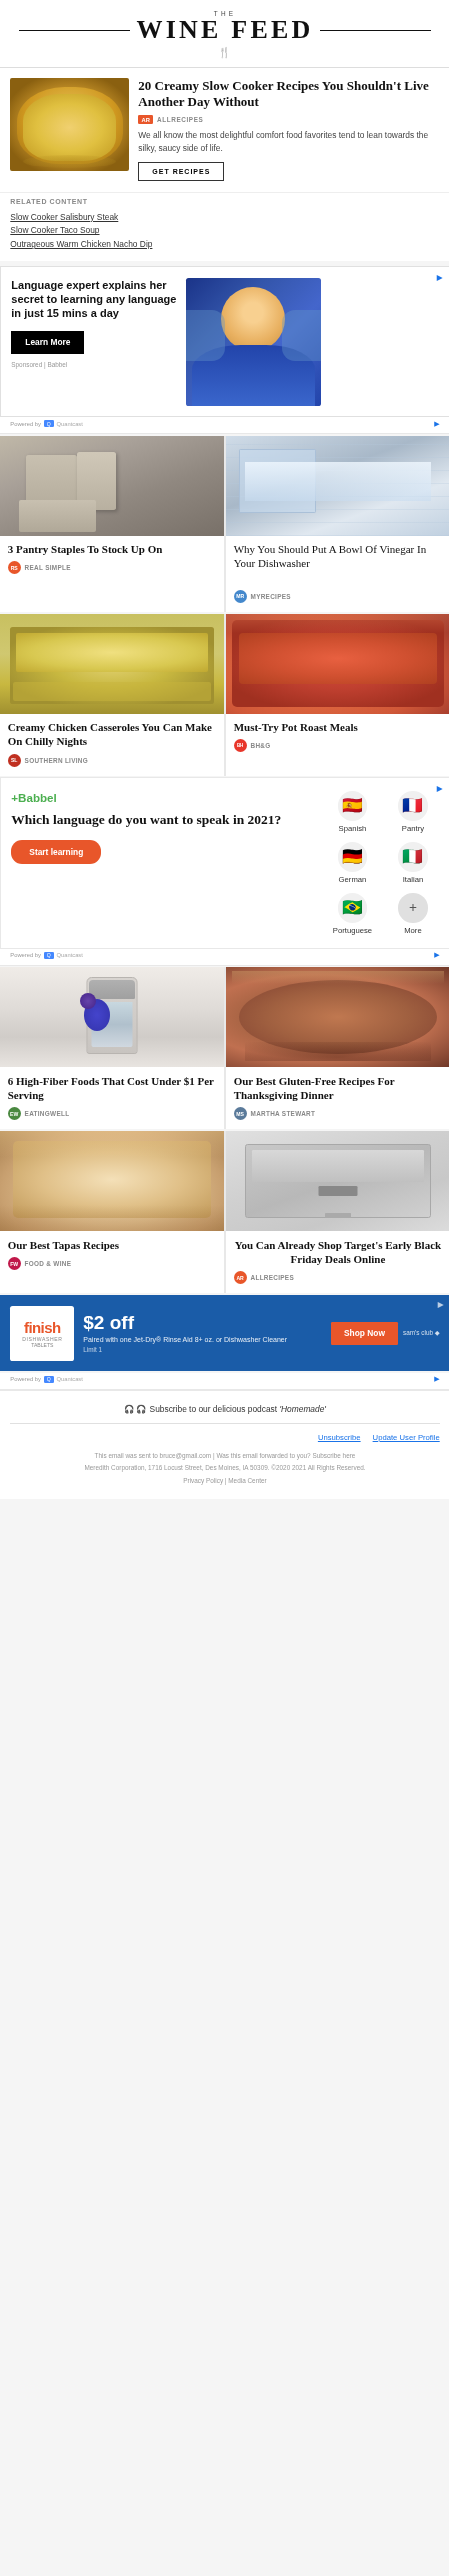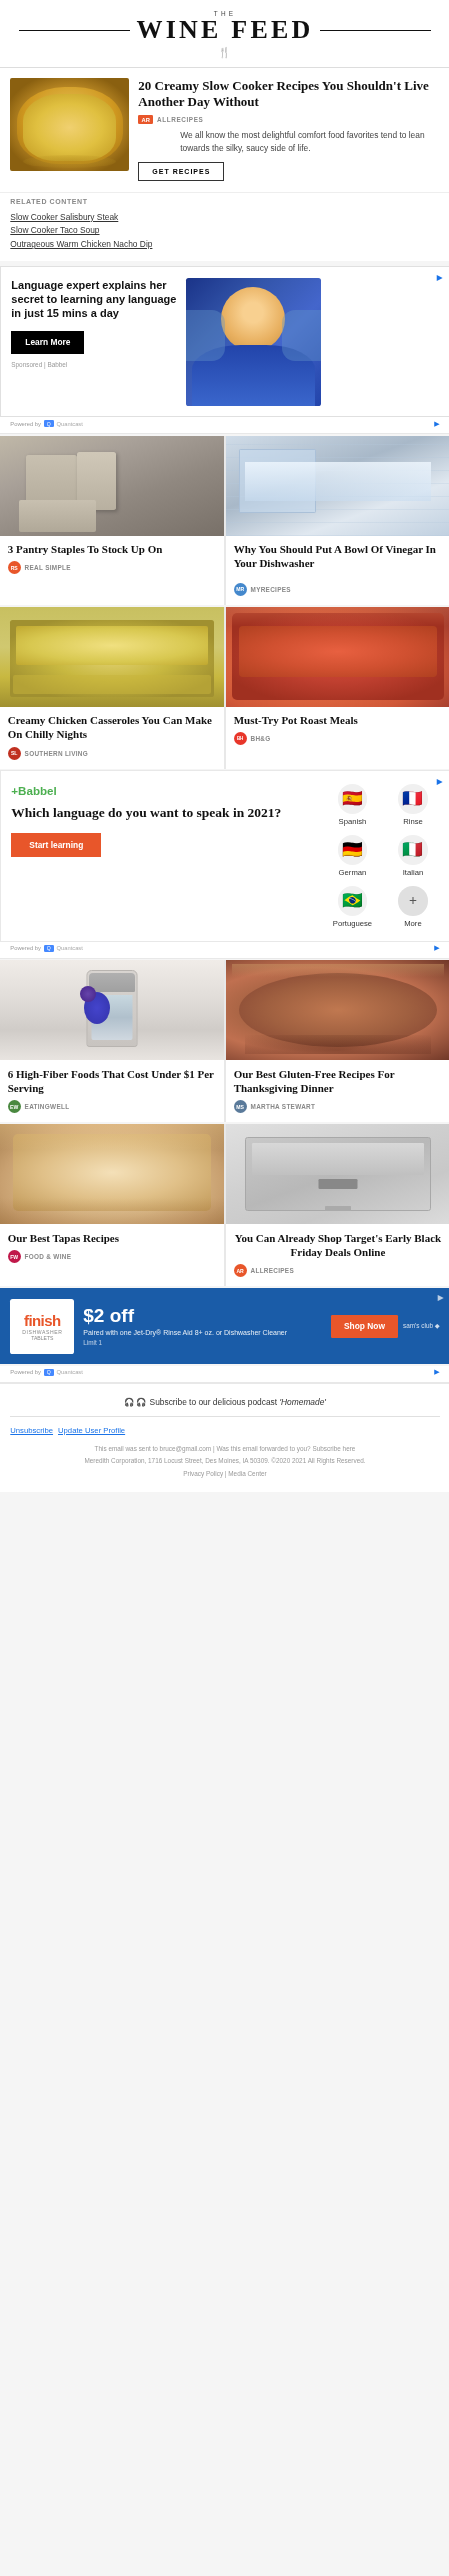--- a/index.html
+++ b/index.html
@@ -60,21 +60,21 @@
       </div>
       <div style="position:absolute; bottom:3.2px; left:13px; right:13px; height:13px; background:radial-gradient(ellipse at 50% 50%, rgba(180,140,30,0.6) 0%, transparent 100%); border-radius:50%;"></div>
     </div>
   </div>
   <div style="flex:1;">
     <h2 style="font-size:13px; font-weight:bold; line-height:1.25; color:#111; margin-bottom:5.1px; font-family:Georgia,serif;">20 Creamy Slow Cooker Recipes You Shouldn't Live Another Day Without</h2>
     <div style="display:flex; align-items:center; gap:3.9px; margin-bottom:5.1px;">
       <div style="background:#e8562a; color:#fff; font-size:5.8px; font-weight:bold; font-family:Arial,sans-serif; padding:1.3px 3.2px; border-radius:1.3px;">AR</div>
       <span style="font-size:6.4px; font-family:Arial,sans-serif; color:#888; letter-spacing:0.6px; text-transform:uppercase; font-weight:bold;">ALLRECIPES</span>
     </div>
-    <p style="font-size:8.4px; color:#444; line-height:1.5; font-family:Arial,sans-serif; margin-bottom:7.7px;margin-left:42px;">We all know the most delightful comfort food favorites tend to lean towards the silky, saucy side of life.</p>
+    <p style="font-size:8.4px; color:#444; line-height:1.5; font-family:Arial,sans-serif; margin-bottom:7.7px;">We all know the most delightful comfort food favorites tend to lean towards the silky, saucy side of life.</p>
     <button style="background:#fff; border:1.3px solid #333; padding:5.1px 13px; font-size:7px; font-weight:bold; font-family:Arial,sans-serif; letter-spacing:1px; cursor:pointer; text-transform:uppercase;">GET RECIPES</button>
   </div>
 </section>
 
 <section style="background:#fff; padding:5.1px 10.3px 10.3px; border-top:0.6px solid #eee;">
   <div style="font-size:7px; font-weight:bold; font-family:Arial,sans-serif; color:#888; letter-spacing:0.6px; text-transform:uppercase; margin-bottom:5.1px;">Related Content</div>
   <a style="display:block; font-size:8.4px; color:#333; font-family:Arial,sans-serif; padding:1.9px 0; text-decoration:underline; cursor:pointer;">Slow Cooker Salisbury Steak</a>
   <a style="display:block; font-size:8.4px; color:#333; font-family:Arial,sans-serif; padding:1.9px 0; text-decoration:underline; cursor:pointer;">Slow Cooker Taco Soup</a>
   <a style="display:block; font-size:8.4px; color:#333; font-family:Arial,sans-serif; padding:1.9px 0; text-decoration:underline; cursor:pointer;">Outrageous Warm Chicken Nacho Dip</a>
 </section>
@@ -121,21 +121,21 @@
 
   <div style="background:#fff; overflow:hidden; cursor:pointer;">
     <div style="height:100px; overflow:hidden;">
       <div style="width:100%; height:100px; position:relative; background:linear-gradient(160deg, #d0dce8 0%, #a8b8c8 40%, #e0e8f0 70%, #c0d0e0 100%);">
         <div style="position:absolute; top:0; left:0; right:0; bottom:0; background:repeating-linear-gradient(0deg, rgba(180,200,220,0.3) 0px, rgba(180,200,220,0.3) 1.3px, transparent 1.3px, transparent 13px);"></div>
         <div style="position:absolute; top:13px; left:13px; width:77px; height:64px; background:rgba(200,220,240,0.6); border:1.3px solid #aac0d8; border-radius:1.3px;"></div>
         <div style="position:absolute; top:26px; left:19px; right:19px; height:39px; background:linear-gradient(180deg, rgba(240,248,255,0.8), rgba(200,220,240,0.6));"></div>
       </div>
     </div>
     <div style="padding:6.4px 7.7px 9px;">
-      <h3 style="font-size:11px; font-weight:bold; line-height:1.3; color:#111; font-family:Georgia,serif; margin-bottom:12px;">Why You Should Put A Bowl Of Vinegar In Your Dishwasher</h3>
+      <h3 style="font-size:11px; font-weight:normal; line-height:1.3; color:#111; font-family:Georgia,serif; margin-bottom:19px;">Why You Should Put A Bowl Of Vinegar In Your Dishwasher</h3>
       <div style="display:flex; align-items:center; gap:3.9px;">
         <div style="width:13px; height:13px; border-radius:50%; background:#4488cc; display:flex; align-items:center; justify-content:center; font-size:5.1px; color:#fff; font-family:Arial,sans-serif; font-weight:bold;">MR</div>
         <span style="font-size:6.4px; font-weight:bold; font-family:Arial,sans-serif; color:#888; letter-spacing:0.3px; text-transform:uppercase;">MYRECIPES</span>
       </div>
     </div>
   </div>
 </div>
 
 <div style="display:grid; grid-template-columns:1fr 1fr; gap:1.9px; margin-top:1.9px; background:#e8e8e8;">
 
@@ -171,30 +171,30 @@
         <span style="font-size:6.4px; font-weight:bold; font-family:Arial,sans-serif; color:#888; letter-spacing:0.3px; text-transform:uppercase;">BH&amp;G</span>
       </div>
     </div>
   </div>
 </div>
 
 <section style="background:#fff; margin-top:1.9px; padding:13px 10.3px; display:flex; flex-direction:row; gap:7.7px; position:relative; border:0.6px solid #e8e8e8;">
   <div style="flex:1;">
     <div style="color:#4CAF50; font-size:11.6px; font-weight:bold; font-family:Arial,sans-serif; margin-bottom:6.4px;">+Babbel</div>
     <h3 style="font-size:13.5px; font-weight:bold; color:#111; font-family:Georgia,serif; line-height:1.3; margin-bottom:11.6px;">Which language do you want to speak in 2021?</h3>
-    <button style="background:#e8562a; color:#fff; padding:7px 18px; font-size:8.4px; font-weight:bold; font-family:Arial,sans-serif; border:none; cursor:pointer; border-radius:0;">Start learning</button>
+    <button style="background:#e8562a; color:#fff; padding:7px 18px; font-size:8.4px; font-weight:bold; font-family:Arial,sans-serif; border:none; cursor:pointer; border-radius:11px;">Start learning</button>
   </div>
   <div style="display:grid; grid-template-columns:1fr 1fr; gap:9px; width:112px; align-content:center;">
     <div style="display:flex; flex-direction:column; align-items:center; gap:3.2px; cursor:pointer;">
       <div style="width:29.6px; height:29.6px; border-radius:50%; background:#f0f0f0; display:flex; align-items:center; justify-content:center; font-size:16.7px; overflow:hidden;">🇪🇸</div>
       <span style="font-size:7.7px; color:#333; font-family:Arial,sans-serif;">Spanish</span>
     </div>
     <div style="display:flex; flex-direction:column; align-items:center; gap:3.2px; cursor:pointer;">
       <div style="width:29.6px; height:29.6px; border-radius:50%; background:#f0f0f0; display:flex; align-items:center; justify-content:center; font-size:16.7px; overflow:hidden;">🇫🇷</div>
-      <span style="font-size:7.7px; color:#333; font-family:Arial,sans-serif;">Rinse</span>
+      <span style="font-size:7.7px; color:#333; font-family:Arial,sans-serif;">Pantry</span>
     </div>
     <div style="display:flex; flex-direction:column; align-items:center; gap:3.2px; cursor:pointer;">
       <div style="width:29.6px; height:29.6px; border-radius:50%; background:#f0f0f0; display:flex; align-items:center; justify-content:center; font-size:16.7px; overflow:hidden;">🇩🇪</div>
       <span style="font-size:7.7px; color:#333; font-family:Arial,sans-serif;">German</span>
     </div>
     <div style="display:flex; flex-direction:column; align-items:center; gap:3.2px; cursor:pointer;">
       <div style="width:29.6px; height:29.6px; border-radius:50%; background:#f0f0f0; display:flex; align-items:center; justify-content:center; font-size:16.7px; overflow:hidden;">🇮🇹</div>
       <span style="font-size:7.7px; color:#333; font-family:Arial,sans-serif;">Italian</span>
     </div>
     <div style="display:flex; flex-direction:column; align-items:center; gap:3.2px; cursor:pointer;">
@@ -317,21 +317,21 @@
   <span style="color:#aaa; font-size:5.8px;">Quantcast</span>
   <span style="margin-left:auto; font-size:7px; color:#1a73e8; cursor:pointer;">▶</span>
 </div>
 
 <footer style="background:#fff; padding:13px 10.3px; text-align:center; border-top:0.6px solid #e8e8e8;">
   <div style="font-size:8.4px; color:#333; font-family:Arial,sans-serif; margin-bottom:9px;">
     <span>🎧</span>
     <span>🎧 Subscribe to our delicious podcast </span><span style="font-style:italic;">'Homemade'</span>
   </div>
   <hr style="border:none; border-top:0.6px solid #e0e0e0; margin-bottom:9px;">
-  <div style="display:flex; justify-content:flex-start; gap:5px; margin-bottom:9px;">
+  <div style="display:flex; justify-content:flex-end; gap:12px; margin-bottom:9px;">
     <a style="font-size:7.7px; color:#1a73e8; font-family:Arial,sans-serif; text-decoration:underline; cursor:pointer;">Unsubscribe</a>
     <a style="font-size:7.7px; color:#1a73e8; font-family:Arial,sans-serif; text-decoration:underline; cursor:pointer;">Update User Profile</a>
   </div>
   <p style="font-size:6.4px; color:#999; font-family:Arial,sans-serif; line-height:1.6; margin-bottom:2.6px;">This email was sent to bruce@gmail.com  |  Was this email forwarded to you? Subscribe here</p>
   <p style="font-size:6.4px; color:#999; font-family:Arial,sans-serif; line-height:1.6; margin-bottom:2.6px;">Meredith Corporation, 1716 Locust Street, Des Moines, IA 50309. ©2020 2021 All Rights Reserved.</p>
   <p style="font-size:6.4px; color:#999; font-family:Arial,sans-serif; line-height:1.6;">Privacy Policy  |  Media Center</p>
 </footer>
 
 
 </body></html>

